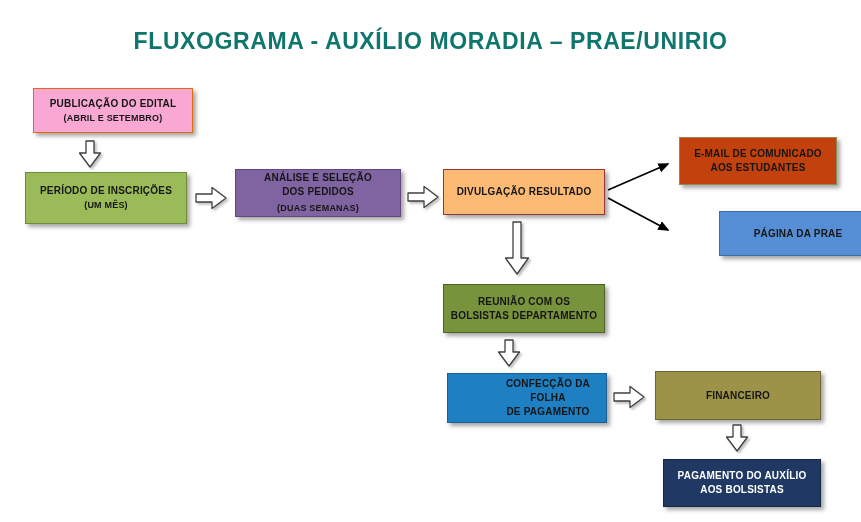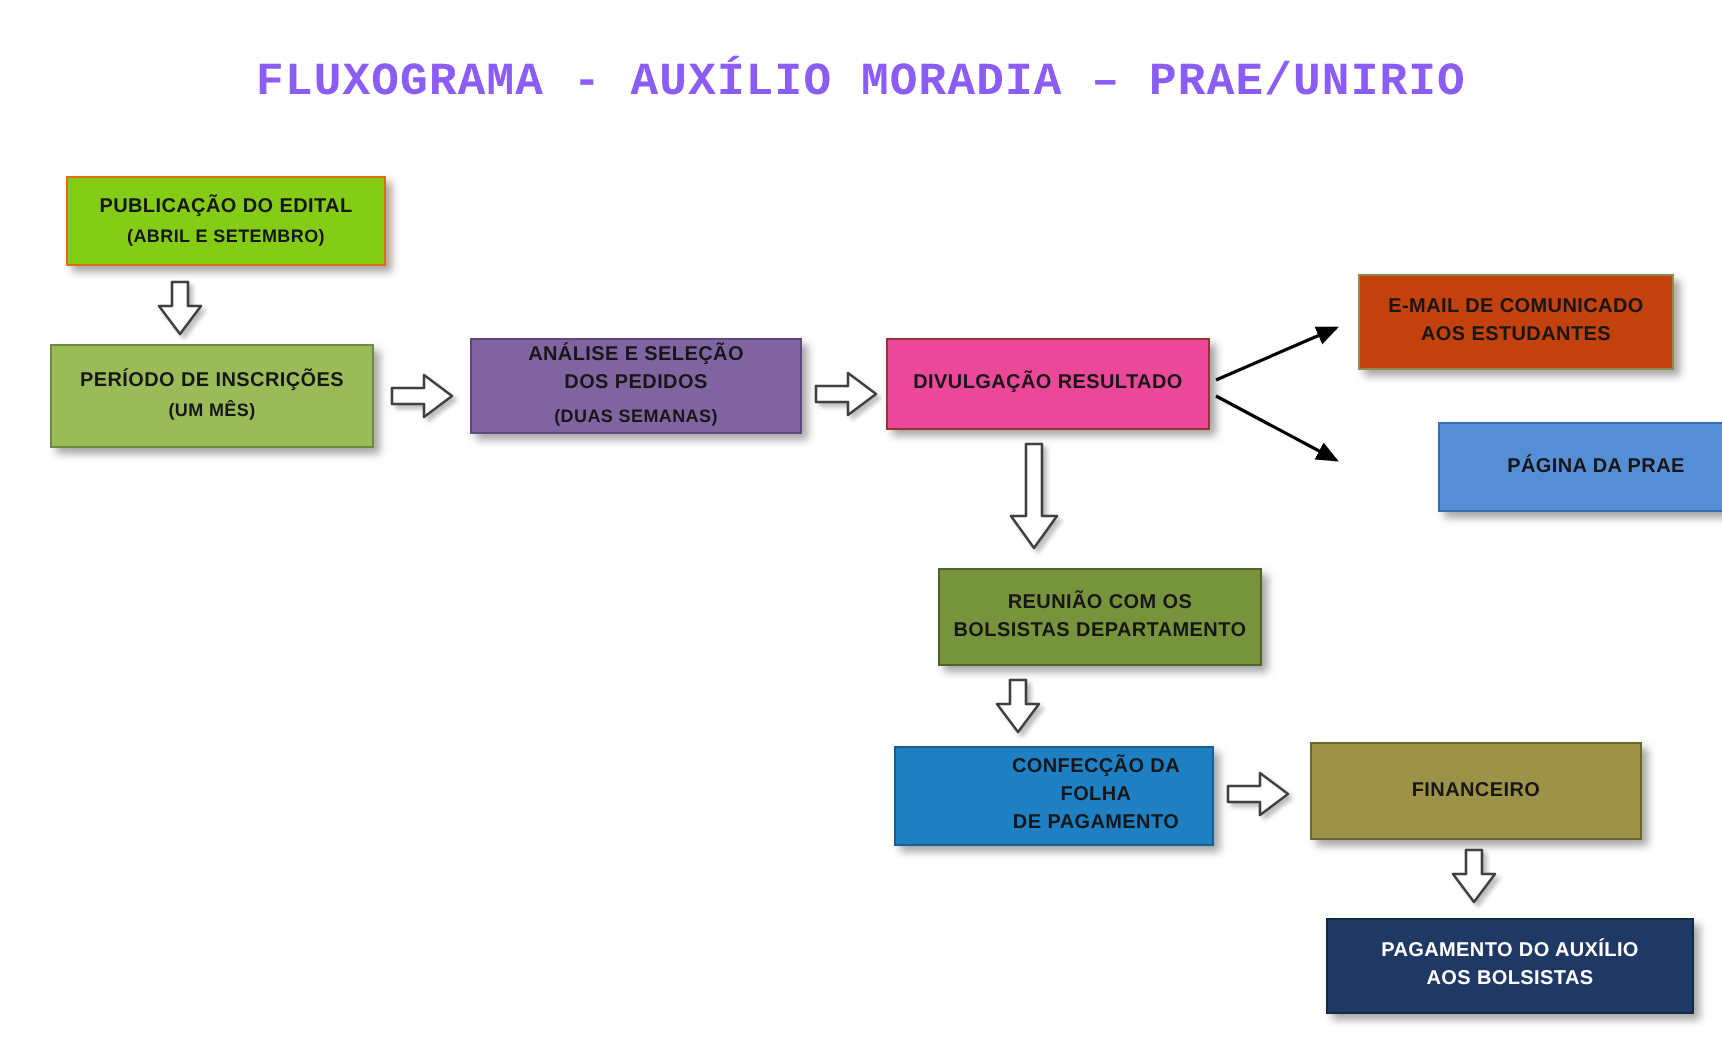--- a/index.html
+++ b/index.html
@@ -27,23 +27,23 @@
   .arrow { position:absolute; }
   .arrow svg { display:block; filter:drop-shadow(2px 2px 1px rgba(140,140,140,0.55)); }
   .connectors { position:absolute; }
   .connectors svg { display:block; }
 </style>
 </head>
 <body>
 
 <div class="canvas">
 
-  <div class="title" style="color: #8b5cf6; font-family: Liberation Mono, monospace;">FLUXOGRAMA - AUXÍLIO MORADIA – PRAE/UNIRIO</div>
+  <div class="title" style="color: #0f766e;">FLUXOGRAMA - AUXÍLIO MORADIA – PRAE/UNIRIO</div>
 
-  <div class="node" style="left: 33px; top: 88px; width: 160px; height: 45px; background-color: #84cc16; border-color: rgb(227, 108, 10);">
+  <div class="node" style="left: 33px; top: 88px; width: 160px; height: 45px; background-color: #f9a8d4; border-color: rgb(227, 108, 10);">
     <div class="l">PUBLICAÇÃO DO EDITAL</div>
     <div class="l small">(ABRIL E SETEMBRO)</div>
   </div>
 
   <div class="arrow" style="left:78px; top:140px;">
     <svg width="24" height="28" viewBox="0 0 24 28">
       <polygon points="8,1 16,1 16,13 22.5,13 12,27 1.5,13 8,13" fill="#ffffff" stroke="#404040" stroke-width="1.3" stroke-linejoin="round"></polygon>
     </svg>
   </div>
 
@@ -63,21 +63,21 @@
     <div class="l">DOS PEDIDOS</div>
     <div class="l small" style="margin-top:2px;text-align:right;">(DUAS SEMANAS)</div>
   </div>
 
   <div class="arrow" style="left:407px; top:185px;">
     <svg width="32" height="24" viewBox="0 0 32 24">
       <polygon points="1,8 17,8 17,1.5 31,12 17,22.5 17,16 1,16" fill="#ffffff" stroke="#404040" stroke-width="1.3" stroke-linejoin="round"></polygon>
     </svg>
   </div>
 
-  <div class="node" style="left: 443px; top: 169px; width: 162px; height: 46px; background-color: #ec4899; border-color: rgb(148, 54, 52);">
+  <div class="node" style="left: 443px; top: 169px; width: 162px; height: 46px; background-color: #fdba74; border-color: rgb(148, 54, 52);">
     <div class="l">DIVULGAÇÃO RESULTADO</div>
   </div>
 
   <div class="connectors" style="left:606px; top:148px;">
     <svg width="72" height="92" viewBox="0 0 72 92">
       <defs>
         <marker id="ah" markerWidth="8" markerHeight="8" refX="6" refY="3" orient="auto">
           <path d="M0,0 L7,3 L0,6 Z" fill="#000000"></path>
         </marker>
       </defs>
@@ -94,21 +94,21 @@
   <div class="node" style="left: 679px; top: 211px; width: 158px; height: 45px; background-color: rgb(85, 142, 213); border-color: rgb(58, 110, 168); margin-left: 40px;">
     <div class="l">PÁGINA DA PRAE</div>
   </div>
 
   <div class="arrow" style="left:504px; top:221px;">
     <svg width="26" height="54" viewBox="0 0 26 54">
       <polygon points="9,1 17,1 17,37 24.5,37 13,53 1.5,37 9,37" fill="#ffffff" stroke="#404040" stroke-width="1.3" stroke-linejoin="round"></polygon>
     </svg>
   </div>
 
-  <div class="node" style="left: 469px; top: 284px; width: 162px; height: 49px; background-color: rgb(119, 147, 60); border-color: rgb(79, 98, 40);">
+  <div class="node" style="left: 443px; top: 284px; width: 162px; height: 49px; background-color: rgb(119, 147, 60); border-color: rgb(79, 98, 40);">
     <div class="l">REUNIÃO COM OS</div>
     <div class="l">BOLSISTAS DEPARTAMENTO</div>
   </div>
 
   <div class="arrow" style="left:497px; top:339px;">
     <svg width="24" height="28" viewBox="0 0 24 28">
       <polygon points="8,1 16,1 16,13 22.5,13 12,27 1.5,13 8,13" fill="#ffffff" stroke="#404040" stroke-width="1.3" stroke-linejoin="round"></polygon>
     </svg>
   </div>
 
@@ -126,18 +126,18 @@
   <div class="node" style="left: 655px; top: 371px; width: 166px; height: 49px; background-color: rgb(156, 147, 72); border-color: rgb(110, 102, 48);">
     <div class="l">FINANCEIRO</div>
   </div>
 
   <div class="arrow" style="left:725px; top:424px;">
     <svg width="24" height="28" viewBox="0 0 24 28">
       <polygon points="8,1 16,1 16,13 22.5,13 12,27 1.5,13 8,13" fill="#ffffff" stroke="#404040" stroke-width="1.3" stroke-linejoin="round"></polygon>
     </svg>
   </div>
 
-  <div class="node" style="left: 663px; top: 459px; width: 184px; height: 48px; background-color: rgb(31, 56, 100); border-color: rgb(20, 39, 67); color: rgb(255, 255, 255);">
+  <div class="node" style="left: 663px; top: 459px; width: 158px; height: 48px; background-color: rgb(31, 56, 100); border-color: rgb(20, 39, 67); color: rgb(255, 255, 255);">
     <div class="l">PAGAMENTO DO AUXÍLIO</div>
     <div class="l">AOS BOLSISTAS</div>
   </div>
 
 </div>
 
 </body></html>

